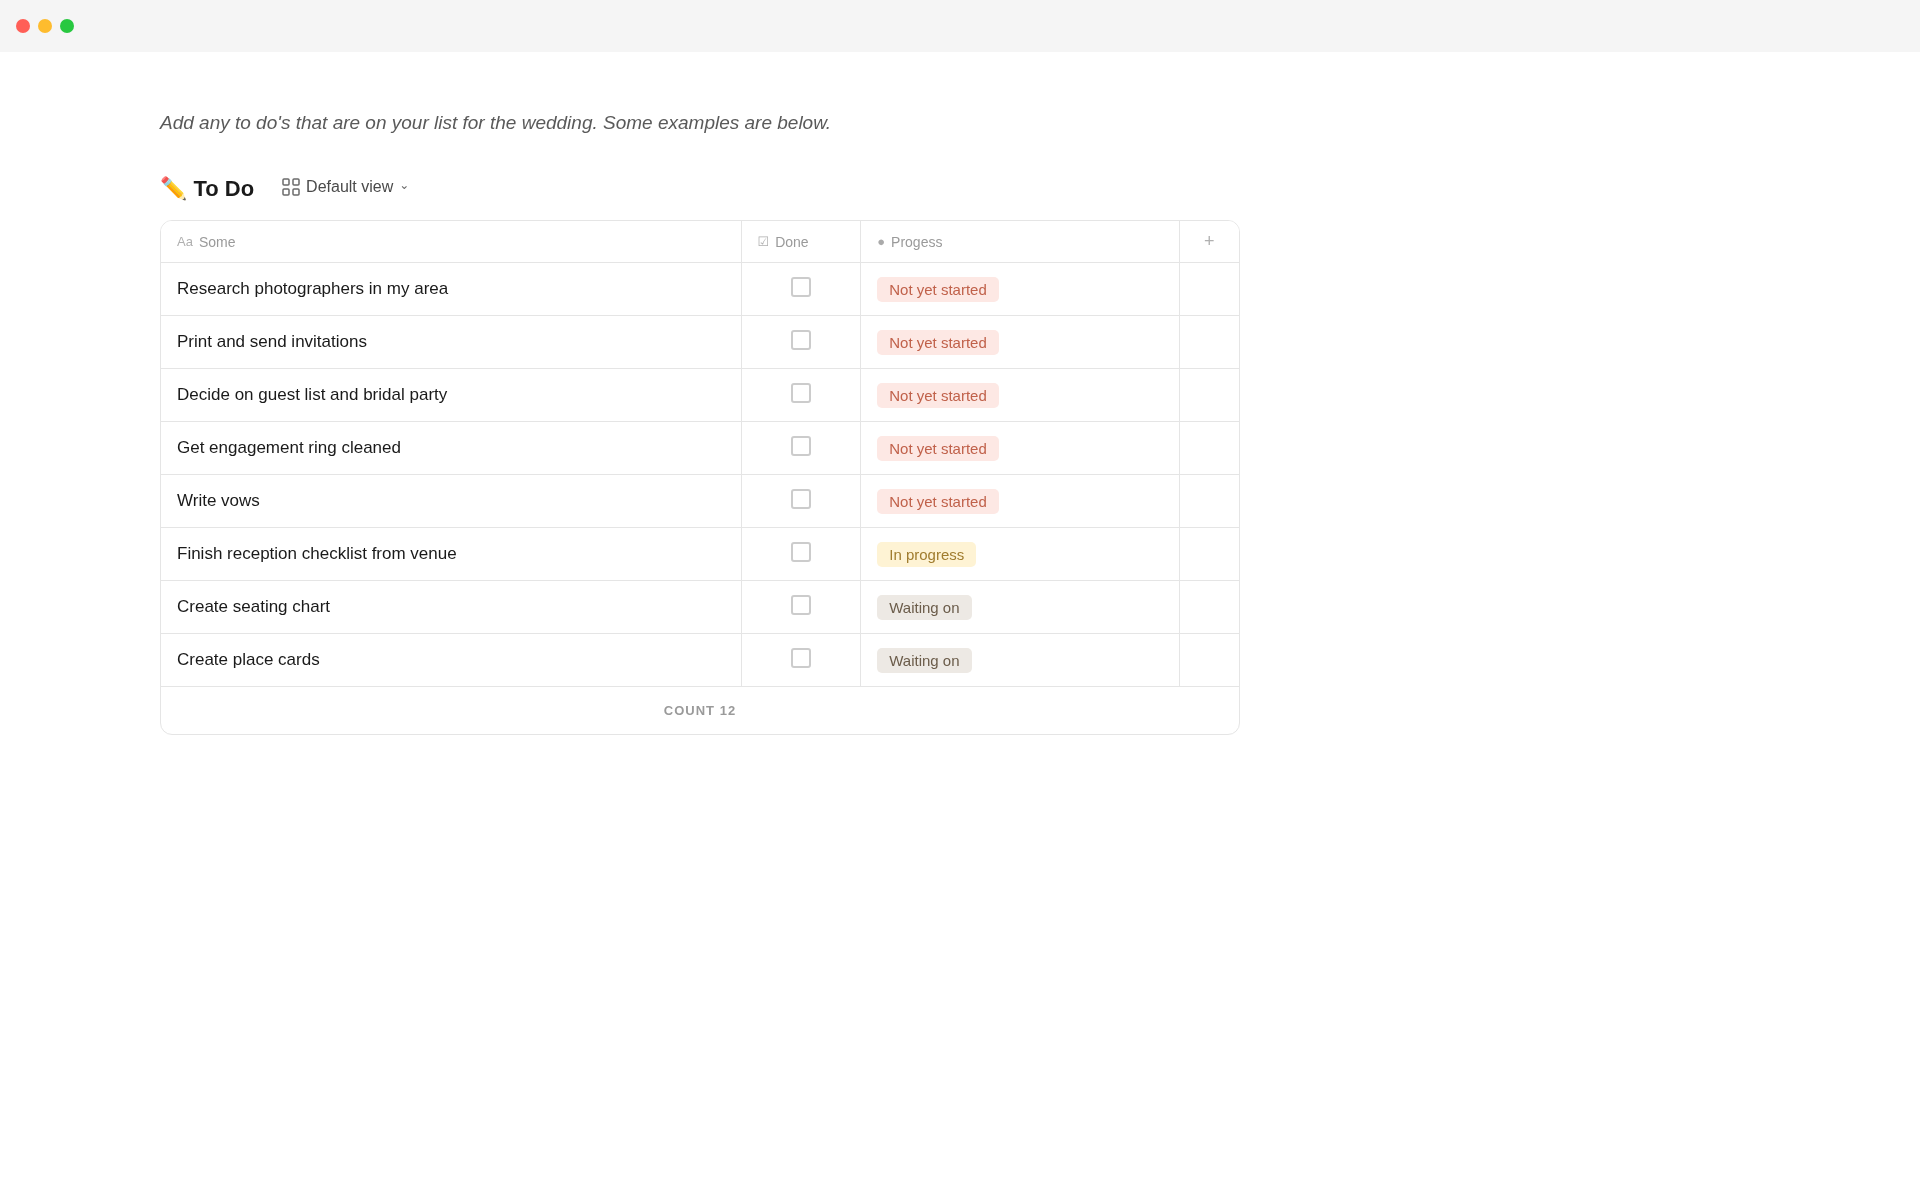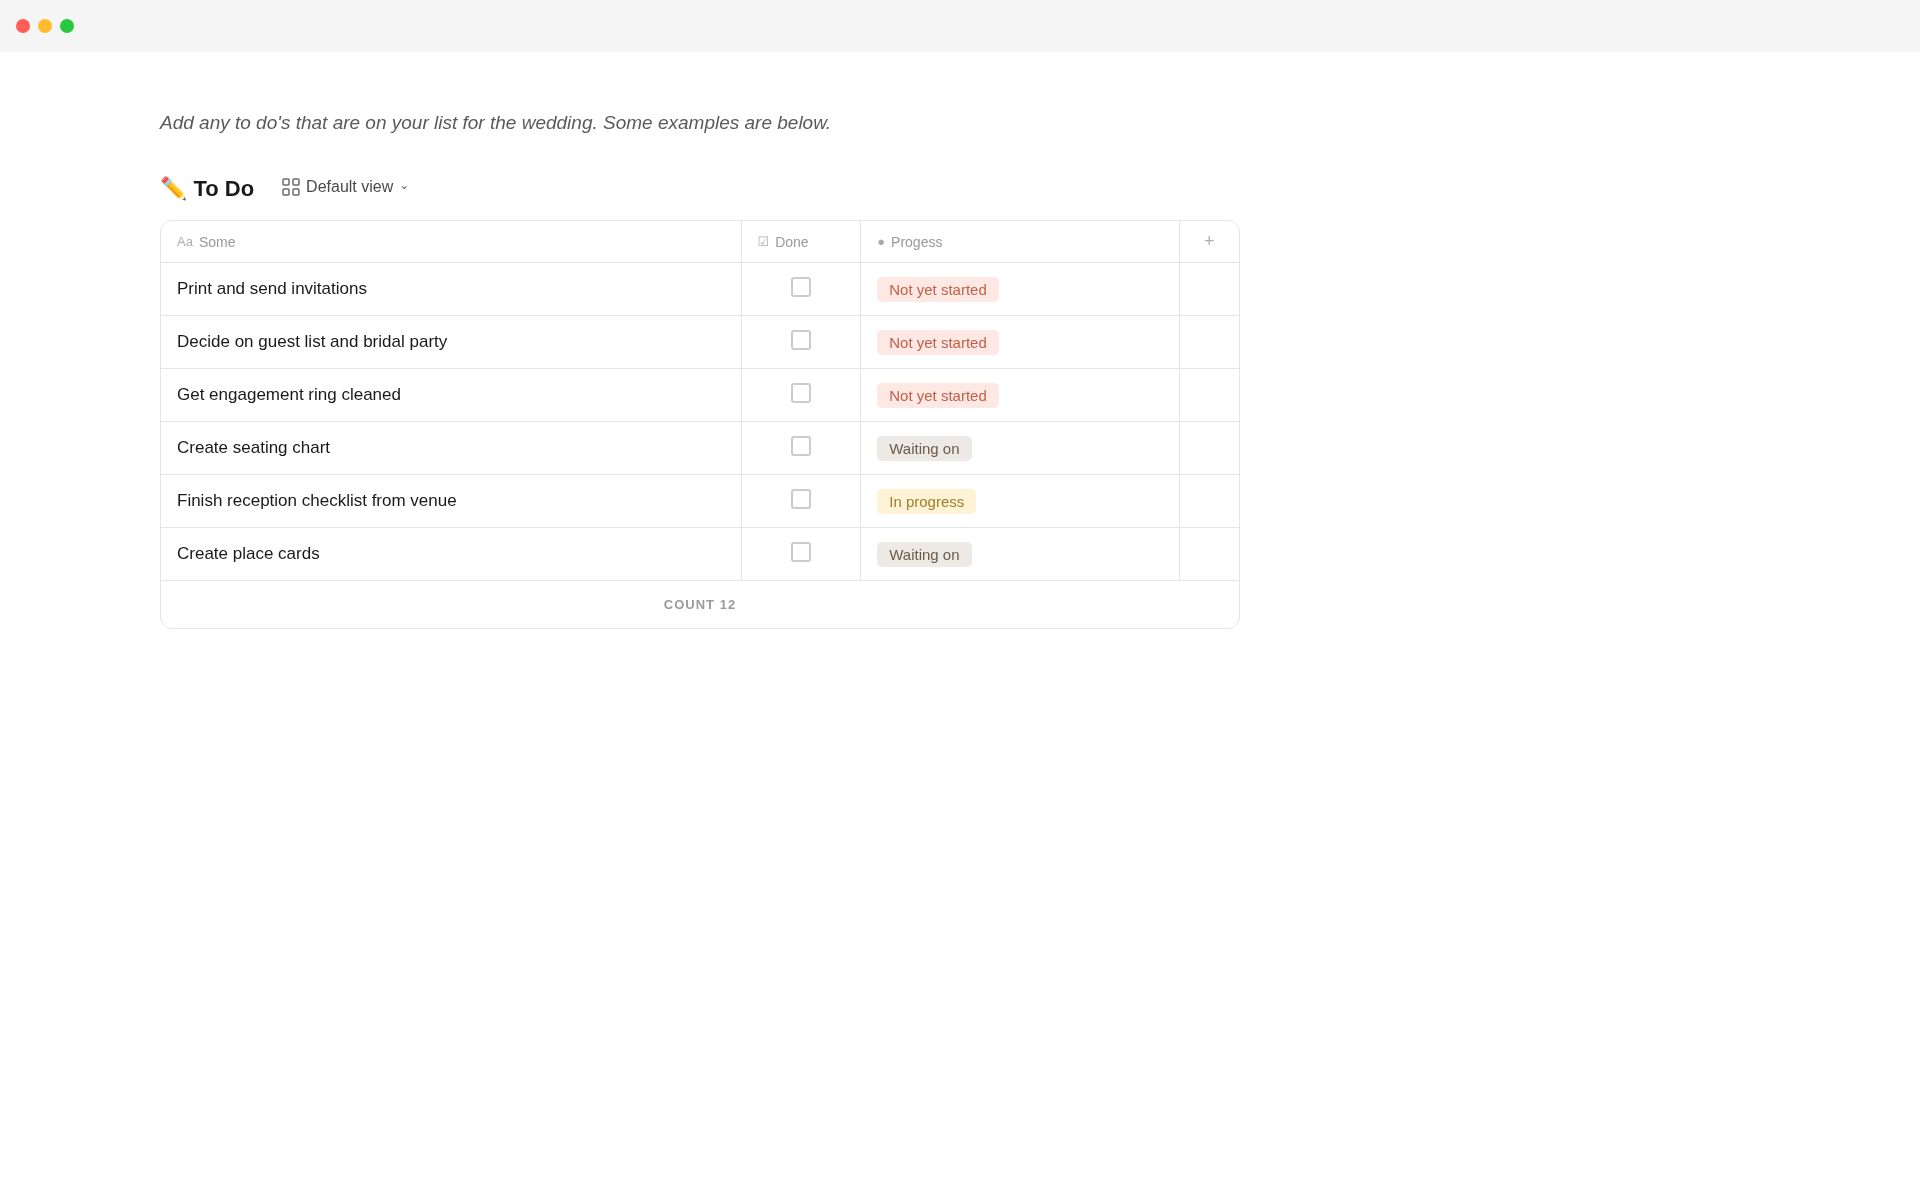--- a/index.html
+++ b/index.html
@@ -286,20 +286,32 @@
               <span class="th-icon" style="color:#aaa;">●</span>
               <span>Progess</span>
             </div>
           </th>
           <th class="col-add-header">
             <span style="font-size:18px; color:#b0b0b0;">+</span>
           </th>
         </tr>
       </thead>
       <tbody id="table-body">
+      <tr class="row-hover">
+      <td class="task-cell">
+        <span>Research photographers in my area</span>
+      </td>
+      <td class="done-cell">
+        <span class="checkbox"></span>
+      </td>
+      <td class="progress-cell">
+        <span class="status-badge status-not-started">Not yet started</span>
+      </td>
+      <td class="add-cell"></td>
+    </tr>
           <tr class="row-hover">
       <td class="task-cell">
         <span>Print and send invitations</span>
       </td>
       <td class="done-cell">
         <span class="checkbox"></span>
       </td>
       <td class="progress-cell">
         <span class="status-badge status-not-started">Not yet started</span>
       </td>
@@ -324,39 +336,51 @@
       <td class="done-cell">
         <span class="checkbox"></span>
       </td>
       <td class="progress-cell">
         <span class="status-badge status-not-started">Not yet started</span>
       </td>
       <td class="add-cell"></td>
     </tr>
           <tr class="row-hover">
       <td class="task-cell">
+        <span>Write vows</span>
+      </td>
+      <td class="done-cell">
+        <span class="checkbox"></span>
+      </td>
+      <td class="progress-cell">
+        <span class="status-badge status-not-started">Not yet started</span>
+      </td>
+      <td class="add-cell"></td>
+    </tr>
+          <tr class="row-hover">
+      <td class="task-cell">
+        <span>Finish reception checklist from venue</span>
+      </td>
+      <td class="done-cell">
+        <span class="checkbox"></span>
+      </td>
+      <td class="progress-cell">
+        <span class="status-badge status-in-progress">In progress</span>
+      </td>
+      <td class="add-cell"></td>
+    </tr>
+          <tr class="row-hover">
+      <td class="task-cell">
         <span>Create seating chart</span>
       </td>
       <td class="done-cell">
         <span class="checkbox"></span>
       </td>
       <td class="progress-cell">
         <span class="status-badge status-waiting">Waiting on</span>
-      </td>
-      <td class="add-cell"></td>
-    </tr>
-          <tr class="row-hover">
-      <td class="task-cell">
-        <span>Finish reception checklist from venue</span>
-      </td>
-      <td class="done-cell">
-        <span class="checkbox"></span>
-      </td>
-      <td class="progress-cell">
-        <span class="status-badge status-in-progress">In progress</span>
       </td>
       <td class="add-cell"></td>
     </tr>
           <tr class="row-hover">
       <td class="task-cell">
         <span>Create place cards</span>
       </td>
       <td class="done-cell">
         <span class="checkbox"></span>
       </td>

